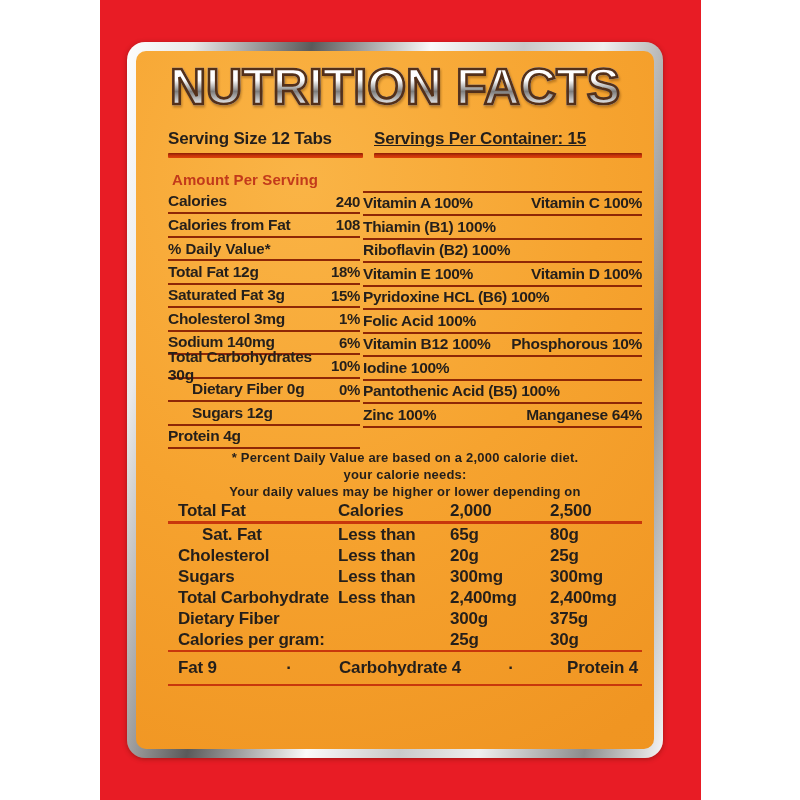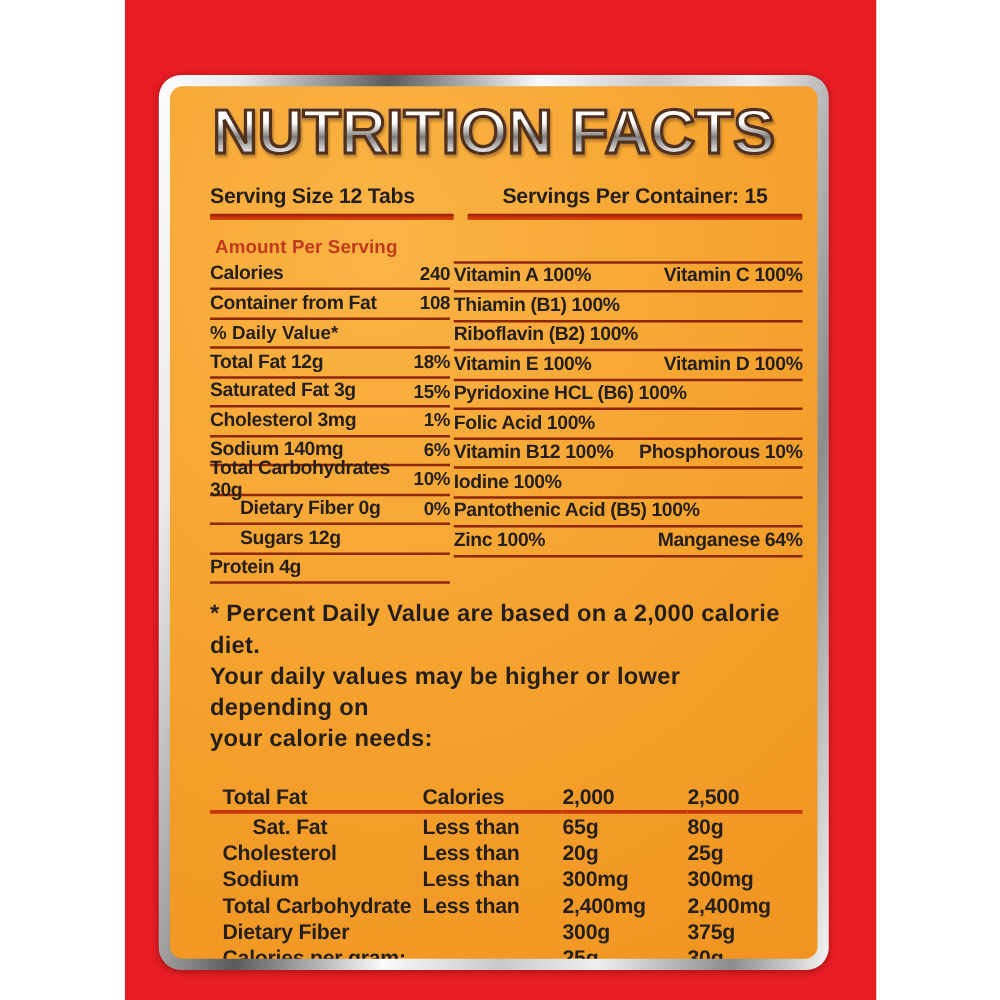--- a/index.html
+++ b/index.html
@@ -7,59 +7,59 @@
     width:800px;height:800px;position:relative;overflow:hidden;
     background:#ffffff;
     font-family:"Liberation Sans", sans-serif;
     color:#241f1b;
   }
   .backdrop{
     position:absolute;left:100px;top:0;width:601px;height:800px;
     background:#e81c25;
   }
   .frame{
-    position:absolute;left:127px;top:60px;width:536px;height:716px;
+    position:absolute;left:127px;top:42px;width:536px;height:716px;
     box-sizing:border-box;padding:9px;border-radius:18px;
     background:linear-gradient(100deg,#fdfdfd 0%,#e9e9e9 10%,#5a5a5a 28%,#fafafa 46%,#c9c9c9 60%,#efefef 72%,#8c8c8c 88%,#f5f5f5 100%);
     box-shadow:0 1px 5px rgba(70,20,0,.45);
   }
   .panel{
     width:100%;height:100%;box-sizing:border-box;border-radius:10px;
     padding:0 12px 0 32px;overflow:hidden;
     background:radial-gradient(145% 120% at 32% 18%, #fab446 0%, #f6a32f 40%, #f09522 78%, #ef941f 100%);
   }
   .title{margin:10px -12px 0 -32px;text-align:center;line-height:1.05;}
   .title span{
     font-size:50px;font-weight:bold;letter-spacing:0px;
     background:linear-gradient(180deg,#ffffff 0%,#fdfdfd 38%,#a8a8a8 52%,#7d7d7d 58%,#f0f0f0 82%,#d6d6d6 100%);
     -webkit-background-clip:text;background-clip:text;
     color:transparent;-webkit-text-fill-color:transparent;
     -webkit-text-stroke:2.6px #53301a;
     filter:drop-shadow(1px 2px 1px rgba(80,40,0,.35));
   }
   .serving-row{display:flex;justify-content:space-between;margin-top:15px;}
   .serving-col{width:195px;}
-  .serving-col.right{width:268px;text-align:center;}
+  .serving-col.right{width:268px;text-align:left;text-decoration:underline;}
   .serving-text{font-size:17px;font-weight:bold;letter-spacing:-0.2px;}
   .red-bar{height:5px;margin-top:4px;border-radius:1px;
     background:linear-gradient(180deg,#8c1d04 0%,#c93508 55%,#dd4309 100%);}
   .columns{display:flex;margin-top:13px;}
   .col-left{width:192px;}
   .col-right{flex:1;margin-left:3px;margin-top:20px;border-top:2px solid #8e2706;}
   .aps{height:20px;font-size:15px;font-weight:bold;color:#c23a1b;padding-left:4px;letter-spacing:0.1px;}
   .lrow,.rrow{
     display:flex;justify-content:space-between;align-items:center;
     height:21.5px;border-bottom:2px solid #8e2706;
     font-size:15.5px;font-weight:bold;letter-spacing:-0.3px;
   }
   .lrow .nval{font-size:15px;}
   .lrow.indent .nname{padding-left:24px;}
   .dvh{font-size:15px;letter-spacing:0;}
-  .footnote{margin-top:12px;font-size:19px;font-weight:bold;line-height:1.32;letter-spacing:0.2px;}
-  .dv-table{margin-top:23px;font-weight:bold;font-size:17px;letter-spacing:-0.2px;}
+  .footnote{margin-top:0;font-size:13px;font-weight:bold;line-height:1.32;letter-spacing:0.2px;text-align:center;}
+  .dv-table{margin-top:0;font-weight:bold;font-size:17px;letter-spacing:-0.2px;}
   .dv-grid{display:grid;grid-template-columns:170px 112px 100px 1fr;}
   .dv-grid > div{height:21px;display:flex;align-items:center;}
   .dv-grid .c1{padding-left:10px;}
   .dv-grid .hdr{border-bottom:3px solid #c8370c;}
   .dv-grid .ind{padding-left:34px;}
   .dv-grid .last{border-bottom:2px solid #c8370c;}
   .cpg{
     display:grid;grid-template-columns:110px 1fr 200px 1fr 120px;
     align-items:center;margin-top:1px;padding:5px 0 6px;
     border-bottom:2px solid #c8370c;
@@ -96,21 +96,21 @@
     <div class="columns">
 
       <div class="col-left">
         <div class="aps">Amount Per Serving</div>
 
         <div class="lrow">
           <span class="nname">Calories</span>
           <span class="nval">240</span>
         </div>
         <div class="lrow">
-          <span class="nname">Container from Fat</span>
+          <span class="nname">Calories from Fat</span>
           <span class="nval">108</span>
         </div>
         <div class="lrow dvh">
           <span>% Daily Value*</span>
         </div>
         <div class="lrow">
           <span class="nname">Total Fat 12g</span>
           <span class="nval">18%</span>
         </div>
         <div class="lrow">
@@ -182,42 +182,42 @@
         </div>
         <div class="rrow">
           <span>Zinc 100%</span>
           <span>Manganese 64%</span>
         </div>
       </div>
     </div>
 
     <div class="footnote">
       <div>* Percent Daily Value are based on a 2,000 calorie diet.</div>
+      <div>your calorie needs:</div>
       <div>Your daily values may be higher or lower depending on</div>
-      <div>your calorie needs:</div>
     </div>
 
     <div class="dv-table">
       <div class="dv-grid">
         <div class="c1 hdr">Total Fat</div>
         <div class="hdr">Calories</div>
         <div class="hdr">2,000</div>
         <div class="hdr">2,500</div>
 
         <div class="c1 ind">Sat. Fat</div>
         <div>Less than</div>
         <div>65g</div>
         <div>80g</div>
 
         <div class="c1">Cholesterol</div>
         <div>Less than</div>
         <div>20g</div>
         <div>25g</div>
 
-        <div class="c1">Sodium</div>
+        <div class="c1">Sugars</div>
         <div>Less than</div>
         <div>300mg</div>
         <div>300mg</div>
 
         <div class="c1">Total Carbohydrate</div>
         <div>Less than</div>
         <div>2,400mg</div>
         <div>2,400mg</div>
 
         <div class="c1">Dietary Fiber</div>

